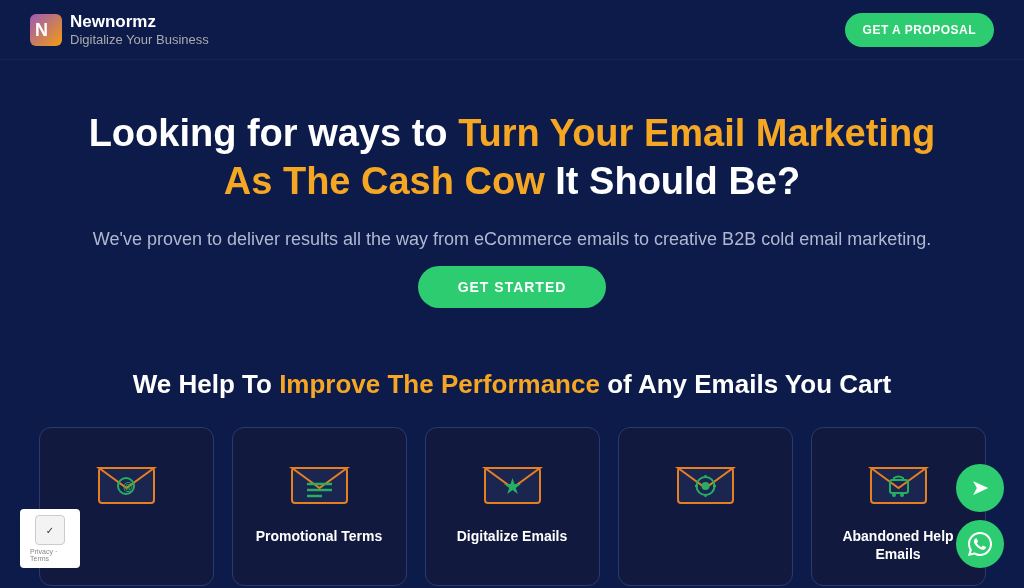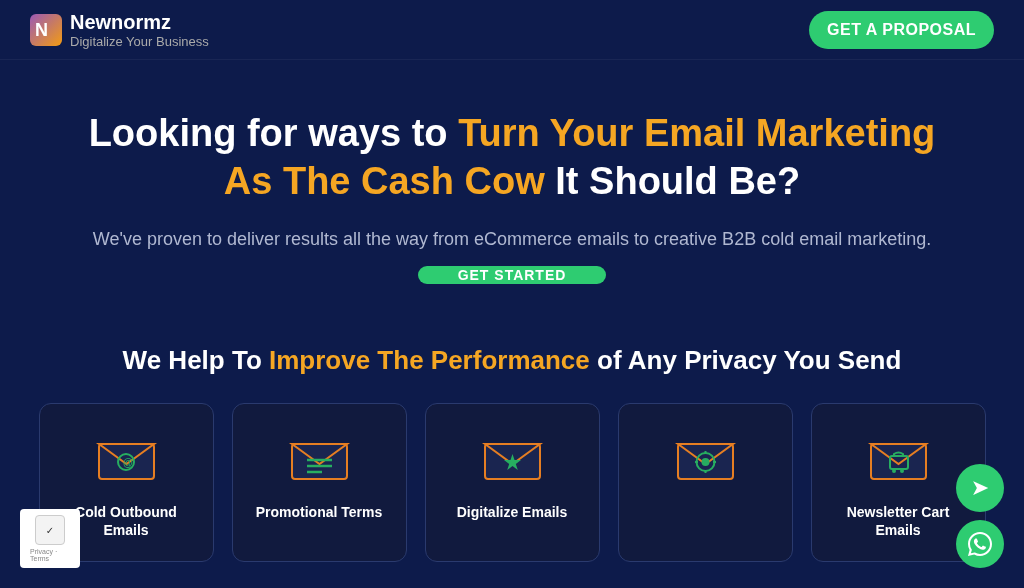--- a/index.html
+++ b/index.html
@@ -29,21 +29,21 @@
     }
     .logo-icon {
       width: 32px;
       height: 32px;
     }
     .logo-text {
       display: flex;
       flex-direction: column;
     }
     .logo-name {
-      font-size: 20px;
+      font-size: 17px;
       font-weight: bold;
       color: white;
     }
     .logo-tagline {
       font-size: 13px;
       color: #aaa;
     }
     .nav-links {
       display: flex;
       align-items: center;
@@ -66,21 +66,21 @@
     .chevron {
       font-size: 9px;
       color: white;
     }
     .get-proposal-btn {
       background-color: #2ecc71;
       color: white;
       border: none;
       padding: 10px 18px;
       border-radius: 25px;
-      font-size: 16px;
+      font-size: 12px;
       font-weight: 700;
       letter-spacing: 0.5px;
       cursor: pointer;
       text-transform: uppercase;
     }
 
     
     .hero {
       text-align: center;
       padding: 50px 80px 30px;
@@ -98,21 +98,21 @@
     .hero p {
       font-size: 18px;
       color: #b0b8d1;
       margin-bottom: 12px;
       line-height: 1.6;
     }
     .get-started-btn {
       background-color: #2ecc71;
       color: white;
       border: none;
-      padding: 1px 40px;
+      padding: 13px 40px;
       border-radius: 30px;
       font-size: 14px;
       font-weight: 700;
       letter-spacing: 1px;
       cursor: pointer;
       text-transform: uppercase;
     }
 
     
     .section-heading {
@@ -247,35 +247,34 @@
 
 <section class="hero">
   <h1>
     <span>Looking for ways to </span><span class="highlight">Turn Your Email Marketing As The Cash Cow</span><span> It Should Be?</span>
   </h1>
   <p>We've proven to deliver results all the way from eCommerce emails to creative B2B cold email marketing.</p>
   <button class="get-started-btn">GET STARTED</button>
 </section>
 
 <div class="section-heading">
-  <span>We Help To </span><span class="highlight">Improve The Performance</span><span> of Any Privacy You Send</span>
+  <span>We Help To </span><span class="highlight">Improve The Performance</span><span> of Any Emails You Cart</span>
 </div>
 
 <div class="cards-row">
 
   <div class="card">
     <div class="card-icon-wrap">
       <svg class="envelope-svg" viewBox="0 0 65 50" xmlns="http://www.w3.org/2000/svg">
         <rect x="5" y="10" width="55" height="35" rx="3" fill="#1a2550" stroke="#e67e22" stroke-width="2"></rect>
         <polygon points="5,10 32.5,30 60,10" fill="#1a2550" stroke="#e67e22" stroke-width="2"></polygon>
         <circle cx="32" cy="28" r="8" fill="none" stroke="#27ae60" stroke-width="2"></circle>
         <text x="29" y="32" font-size="10" fill="#27ae60" font-weight="bold">@</text>
       </svg>
     </div>
-    <span class="card-label">Cold Outbound Emails</span>
   </div>
 
   <div class="card">
     <div class="card-icon-wrap">
       <svg class="envelope-svg" viewBox="0 0 65 50" xmlns="http://www.w3.org/2000/svg">
         <rect x="5" y="10" width="55" height="35" rx="3" fill="#1a2550" stroke="#e67e22" stroke-width="2"></rect>
         <polygon points="5,10 32.5,30 60,10" fill="#1a2550" stroke="#e67e22" stroke-width="2"></polygon>
         <line x1="20" y1="26" x2="45" y2="26" stroke="#27ae60" stroke-width="2.5"></line>
         <line x1="20" y1="32" x2="45" y2="32" stroke="#27ae60" stroke-width="2.5"></line>
         <line x1="20" y1="38" x2="35" y2="38" stroke="#27ae60" stroke-width="2.5"></line>
@@ -314,21 +313,21 @@
     <div class="card-icon-wrap">
       <svg class="envelope-svg" viewBox="0 0 65 50" xmlns="http://www.w3.org/2000/svg">
         <rect x="5" y="10" width="55" height="35" rx="3" fill="#1a2550" stroke="#e67e22" stroke-width="2"></rect>
         <polygon points="5,10 32.5,30 60,10" fill="#1a2550" stroke="#e67e22" stroke-width="2"></polygon>
         <rect x="24" y="22" width="18" height="13" rx="2" fill="none" stroke="#27ae60" stroke-width="2"></rect>
         <path d="M28 22 L28 20 Q32.5 17 37 20 L37 22" fill="none" stroke="#27ae60" stroke-width="2"></path>
         <circle cx="28" cy="37" r="2" fill="#27ae60"></circle>
         <circle cx="36" cy="37" r="2" fill="#27ae60"></circle>
       </svg>
     </div>
-    <span class="card-label">Newsletter Cart Emails</span>
+    <span class="card-label">Abandoned Help Emails</span>
   </div>
 
 </div>
 
 <div class="float-buttons">
   <button class="float-btn">➤</button>
   <button class="float-btn">
     <svg width="24" height="24" viewBox="0 0 24 24" fill="white" xmlns="http://www.w3.org/2000/svg">
       <path d="M20.52 3.48A11.93 11.93 0 0012 0C5.37 0 0 5.37 0 12a11.93 11.93 0 001.6 5.97L0 24l6.18-1.62A11.93 11.93 0 0012 24c6.63 0 12-5.37 12-12 0-3.2-1.25-6.21-3.48-8.52zM12 22a9.93 9.93 0 01-5.06-1.38l-.36-.22-3.67.96.98-3.57-.24-.37A9.93 9.93 0 012 12C2 6.48 6.48 2 12 2s10 4.48 10 10-4.48 10-10 10zm5.44-7.4c-.3-.15-1.77-.87-2.04-.97-.28-.1-.48-.15-.68.15s-.78.97-.95 1.17c-.18.2-.35.22-.65.07a8.2 8.2 0 01-2.4-1.48 9.1 9.1 0 01-1.66-2.07c-.17-.3-.02-.46.13-.6.13-.13.3-.35.45-.52.15-.17.2-.3.3-.5.1-.2.05-.37-.02-.52-.08-.15-.68-1.63-.93-2.23-.24-.58-.49-.5-.68-.51h-.58c-.2 0-.52.07-.79.37-.27.3-1.03 1.01-1.03 2.46s1.05 2.85 1.2 3.05c.15.2 2.07 3.15 5.01 4.42.7.3 1.25.49 1.68.62.7.22 1.34.19 1.85.12.56-.08 1.77-.72 2.02-1.42.25-.7.25-1.3.17-1.42-.07-.12-.27-.2-.57-.35z"></path>
     </svg>

